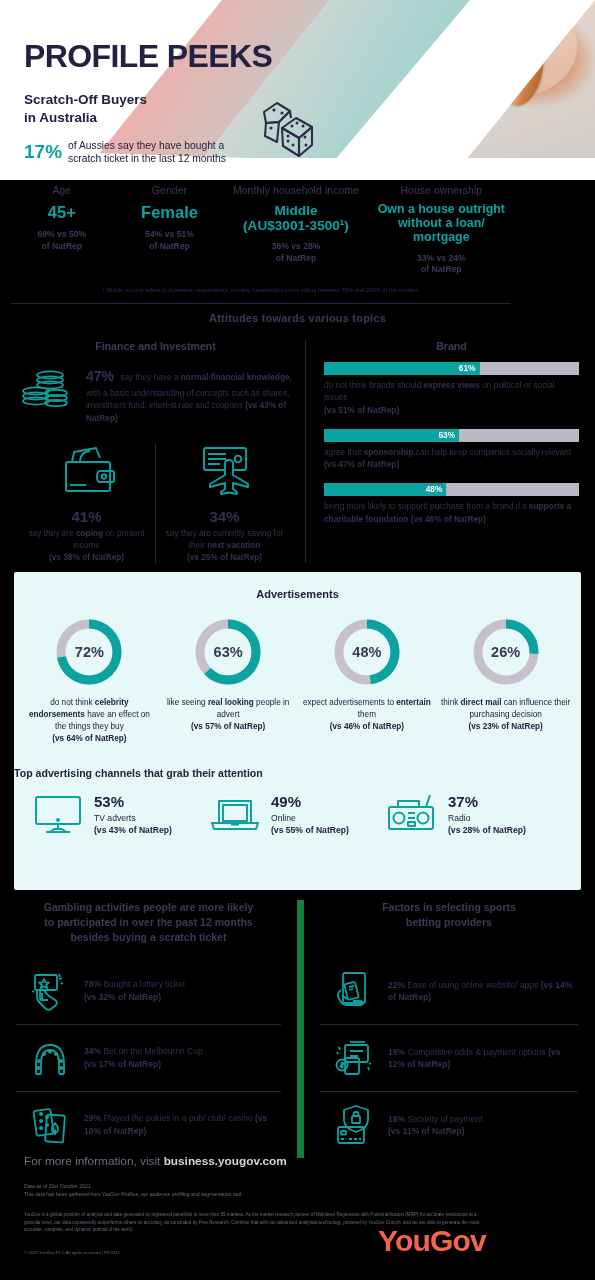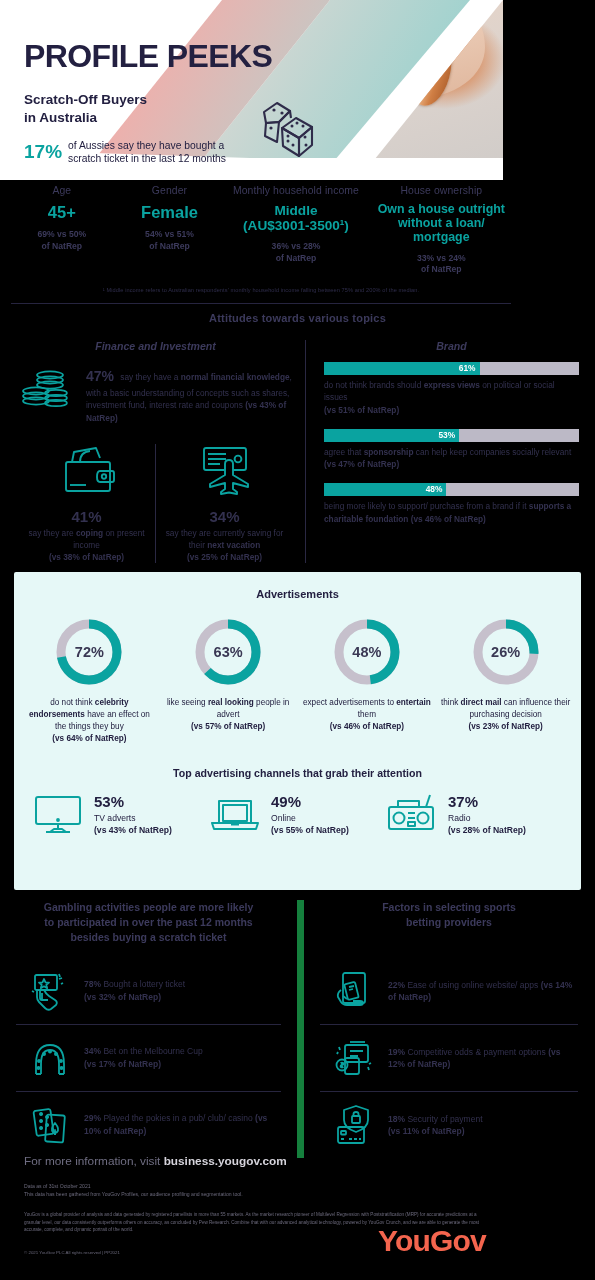--- a/index.html
+++ b/index.html
@@ -7,21 +7,21 @@
   body {
     font-family:"Liberation Sans", sans-serif;
     position:relative;
     overflow:hidden;
     -webkit-font-smoothing:antialiased;
   }
   .page { position:relative; width:595px; height:1280px; background:#000; }
 
   
   .header {
-    position:absolute; left:0; top:0; width:503px; height:180px;
+    position:absolute; left:0; top:0; width:595px; height:180px;
     background:#ffffff; overflow:hidden;
   }
   .hdr-photo {
     position:absolute; right:0; top:0; width:360px; height:180px;
     background:
       radial-gradient(ellipse 90px 70px at 300px 60px, #e8a87c 0%, #d99368 35%, rgba(217,147,104,0) 70%),
       radial-gradient(ellipse 130px 120px at 235px 25px, #f6ded2 0%, #ecccb8 45%, rgba(236,204,184,0) 75%),
       linear-gradient(160deg,#f2ded3 0%, #e6d4c8 35%, #dcd3cd 60%, #cfcbc8 100%);
     clip-path: polygon(100% 0, 100% 100%, 215px 100%, 100% 0);
   }
@@ -93,21 +93,21 @@
   .demo-vs { font-size:8.6px; font-weight:bold; color:#3c3a5c; margin-top:8px; line-height:1.32; }
   .demo-note { text-align:center; font-size:5.6px; color:#2f2d4c; margin-top:12px; letter-spacing:.1px;}
   .demo-rule { width:500px; height:1px; background:#26243f; margin:10px auto 0; }
 
   
   .attitudes { position:absolute; left:0; top:312px; width:595px; }
   .section-title { text-align:center; font-size:11px; font-weight:bold; color:#3c3a5c; letter-spacing:.2px; }
   .att-cols { display:flex; margin-top:16px; }
   .att-left { width:305px; padding:0 12px 0 18px; }
   .att-right { width:290px; padding:0 16px 0 18px; border-left:1px solid #2a2843; }
-  .col-title { text-align:center; font-size:10.6px; font-weight:bold; color:#3c3a5c; margin-bottom:10px;font-style:italic; }
+  .col-title { text-align:center; font-size:10.6px; font-weight:bold; color:#3c3a5c; margin-bottom:10px; }
 
   .fin-top { display:flex; align-items:flex-start; gap:10px; }
   .fin-top-txt { font-size:8.3px; color:#33314f; line-height:1.5; padding-top:4px; }
   .fin-top-txt .big { font-size:14px; font-weight:bold; color:#33314f; vertical-align:-1px; margin-right:4px;}
   .fin-top-txt b { color:#33314f; }
   .fin-two { display:flex; margin-top:20px; }
   .fin-cell { flex:1; text-align:center; padding:0 6px; }
   .fin-cell + .fin-cell { border-left:1px solid #2a2843; }
   .fin-num { font-size:15px; font-weight:bold; color:#33314f; margin-top:8px; }
   .fin-txt { font-size:8.3px; color:#33314f; line-height:1.45; margin-top:2px; }
@@ -127,21 +127,21 @@
   .donut-row { display:flex; margin-top:16px; padding:0 6px; }
   .donut-cell { flex:1; text-align:center; padding:0 4px; }
   .donut-wrap { position:relative; width:72px; height:72px; margin:0 auto; }
   .donut-val {
     position:absolute; left:0; top:0; width:72px; height:72px;
     display:flex; align-items:center; justify-content:center;
     font-size:14.5px; font-weight:bold; color:#3a3854;
   }
   .donut-txt { font-size:8.2px; color:#232041; line-height:1.45; margin-top:9px; }
 
-  .chan-title { text-align:center; font-size:10.6px; font-weight:bold; color:#232041; margin-top:22px; }
+  .chan-title { font-size:10.6px; font-weight:bold; color:#232041; margin-top:22px; }
   .chan-row { display:flex; margin-top:14px; padding:0 18px; }
   .chan-cell { flex:1; display:flex; align-items:center; gap:10px; }
   .chan-num { font-size:15px; font-weight:bold; color:#232041; line-height:1.1; }
   .chan-lab { font-size:8.6px; color:#232041; line-height:1.45; margin-top:1px;}
   .chan-lab b { color:#232041; }
 
   
   .bottom { position:absolute; left:0; top:900px; width:595px; display:flex; }
   .bot-col { width:297px; padding:0 16px; }
   .bot-col.right { border-left:7px solid #15803d; }

